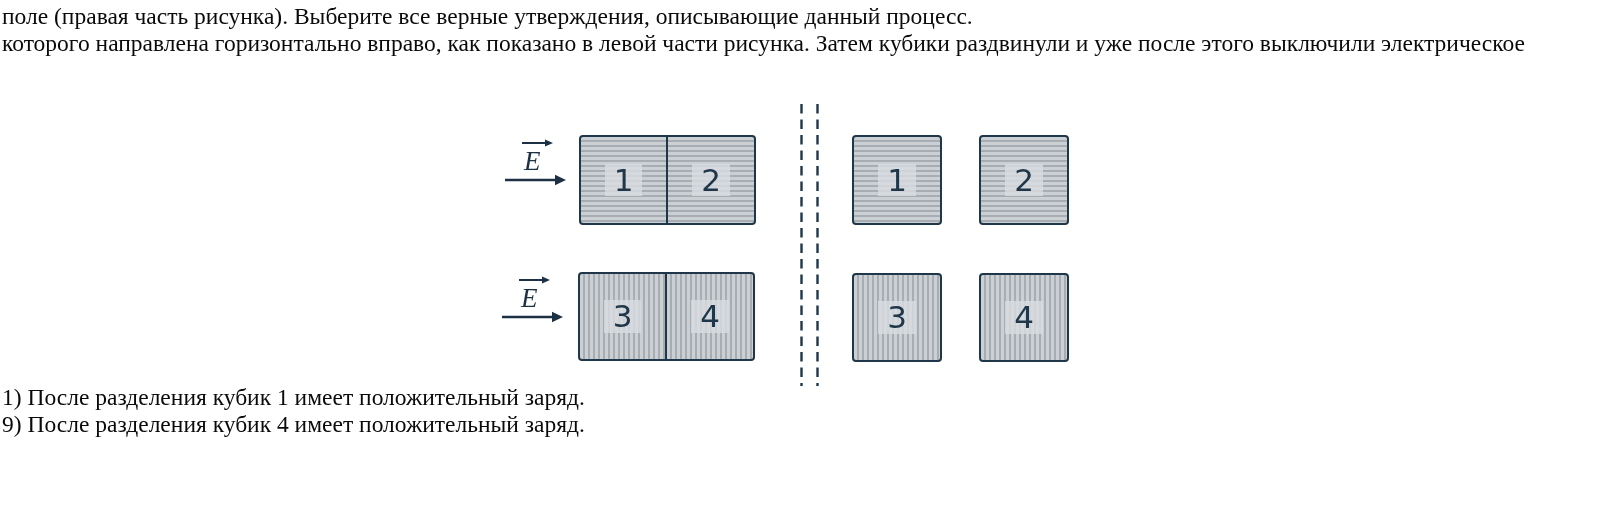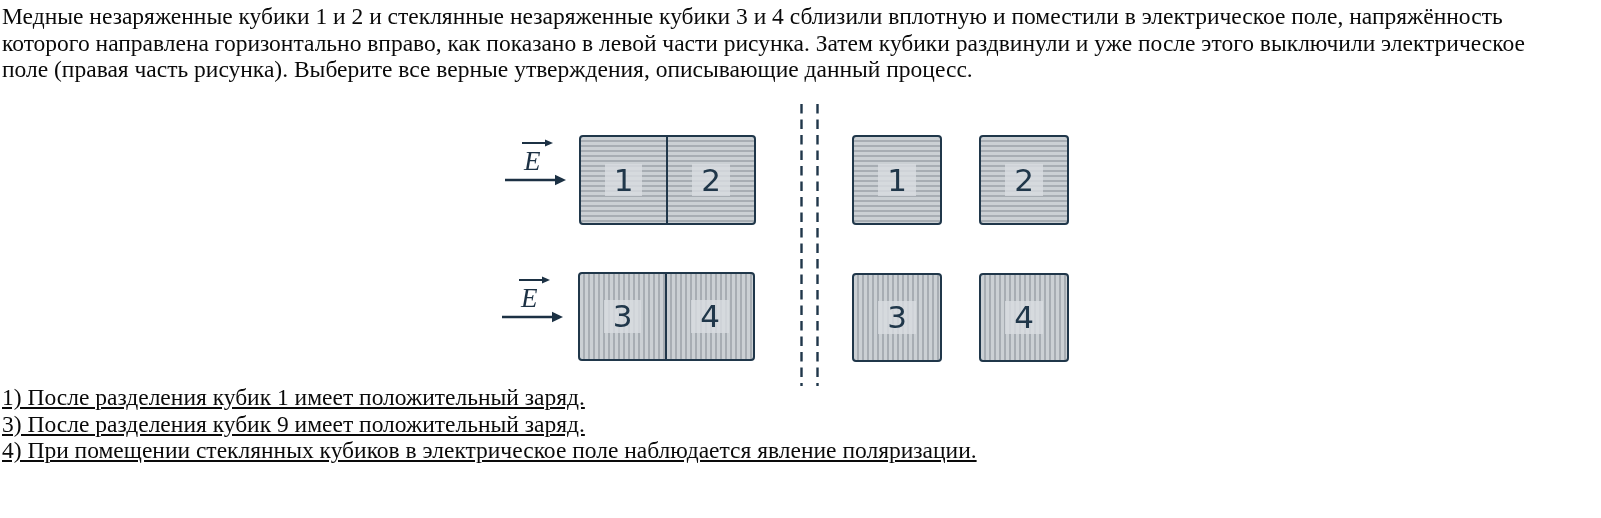--- a/index.html
+++ b/index.html
@@ -4,21 +4,21 @@
 <style>
   html,body{margin:0;padding:0;}
   body{
     width:1601px;height:518px;overflow:hidden;background:#ffffff;
     font-family:"Liberation Serif",serif;color:#0a0a0a;position:relative;
   }
   .page{position:relative;width:1601px;height:518px;}
   .intro{position:absolute;left:2px;top:3px;font-size:23.5px;line-height:26.6px;}
   .intro .line{white-space:nowrap;}
   .statements{position:absolute;left:2px;top:384px;font-size:23.5px;line-height:26.6px;}
-  .statements .st{white-space:nowrap;cursor:default;text-decoration:underline;}
+  .statements .st{white-space:nowrap;cursor:default;}
   .overlay{position:absolute;left:0;top:0;pointer-events:none;}
   .cube{
     position:absolute;box-sizing:border-box;border:2px solid #20374a;
     display:flex;align-items:center;justify-content:center;
   }
   .cube.h{background:repeating-linear-gradient(to bottom,#cbd0d4 0px,#cbd0d4 3.2px,#a7adb3 3.2px,#a7adb3 5px);}
   .cube.v{background:repeating-linear-gradient(to right,#cbd0d4 0px,#cbd0d4 3.2px,#a7adb3 3.2px,#a7adb3 5px);}
   .cube .lbl{
     font-family:"DejaVu Sans",sans-serif;font-size:31px;line-height:1.05;
     color:#20374a;background:rgba(216,220,224,0.82);padding:0 9px;
@@ -30,23 +30,22 @@
     position:absolute;font-family:"Liberation Serif",serif;font-style:italic;
     font-size:27px;color:#1c3144;line-height:1;
   }
 </style>
 </head>
 <body>
 
 <div class="page">
 
   <div class="intro">
-    <div class="line">Медные незаряженные кубики 1 и 2 и стеклянные незаряженные кубики 3 и 4 сблизили вплотную и поместили в электрическое поле, напряжённость</div>
+    <div class="line">поле (правая часть рисунка). Выберите все верные утверждения, описывающие данный процесс.</div>
     <div class="line">которого направлена горизонтально вправо, как показано в левой части рисунка. Затем кубики раздвинули и уже после этого выключили электрическое</div>
-    <div class="line">поле (правая часть рисунка). Выберите все верные утверждения, описывающие данный процесс.</div>
   </div>
 
   <div>
 
     <svg class="overlay" width="1601" height="518" viewBox="0 0 1601 518">
 
       <g>
         <line x1="522" y1="143" x2="548" y2="143" stroke="#1c3144" stroke-width="2"></line>
         <polygon points="553,143 545,139.5 545,146.5" fill="#1c3144"></polygon>
       </g>
@@ -98,17 +97,16 @@
       <span class="lbl">3</span>
     </div>
     <div class="cube v ra" style="left:979px;top:273px;width:90px;height:89px;">
       <span class="lbl">4</span>
     </div>
 
   </div>
 
   <div class="statements">
     <div class="st">1) После разделения кубик 1 имеет положительный заряд.</div>
-    <div class="st">3) После разделения кубик 9 имеет положительный заряд.</div>
-    <div class="st">4) При помещении стеклянных кубиков в электрическое поле наблюдается явление поляризации.</div>
+    <div class="st">9) После разделения кубик 4 имеет положительный заряд.</div>
   </div>
 
 </div>
 
 </body></html>

